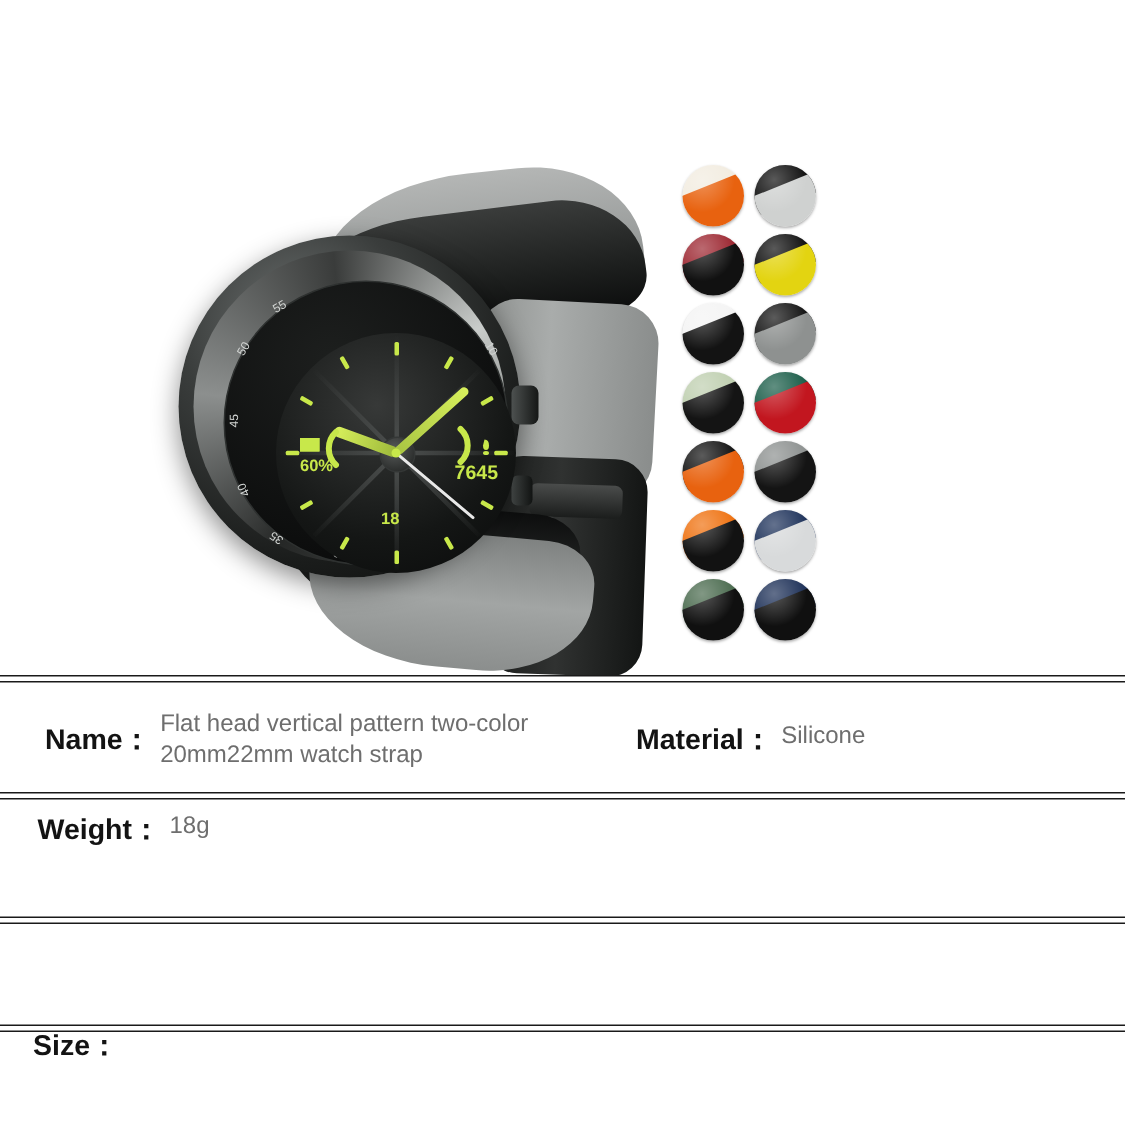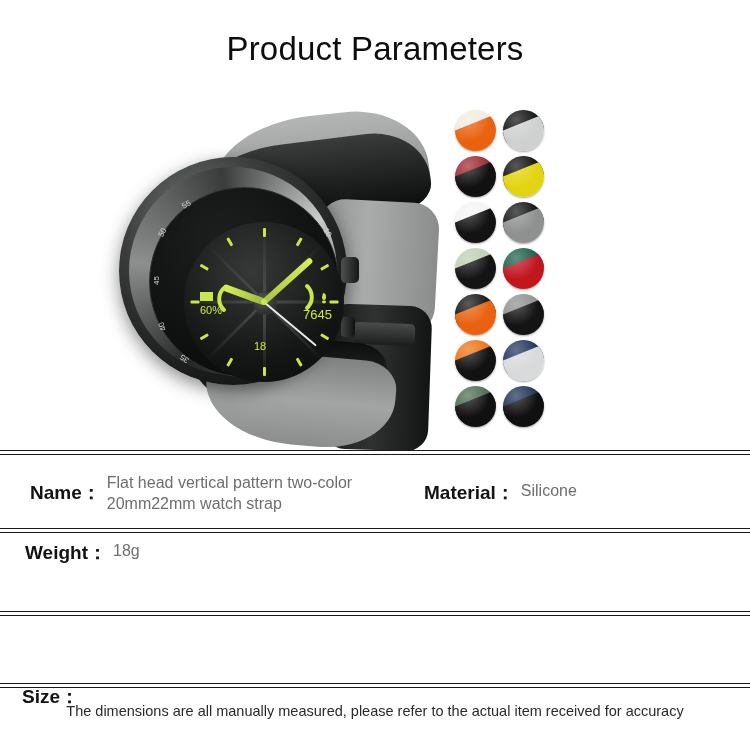--- a/index.html
+++ b/index.html
@@ -157,20 +157,21 @@
   #watch-dial {
     position: absolute;
     left: 34px;
     top: 34px;
     width: 160px;
     height: 160px;
     border-radius: 50%;
     background:
       radial-gradient(circle at 42% 30%, #373938 0%, #262827 30%, #141615 62%, #090a0a 100%);
     overflow: hidden;
+    font-weight: bold;
   }
   .dial-spoke {
     position: absolute;
     left: 50%;
     top: 50%;
     width: 3px;
     height: 78px;
     margin-left: -1.5px;
     background: linear-gradient(180deg, #4c4f4e, rgba(40,42,41,0.1));
     transform-origin: 50% 0%;
@@ -396,21 +397,20 @@
     text-align: center;
     font-size: 14.5px;
     color: #2a2a2a;
   }
 </style>
 </head>
 <body>
 
 <div id="page">
 
-  <div id="page-title">Product Parameters</div>
 
   <div id="product-photo">
 
     <div class="strap" id="strap-grey-top"></div>
     <div class="strap" id="strap-black-top"></div>
     <div class="strap" id="strap-grey-lower"></div>
     <div class="strap" id="strap-black-tail">
       <div class="strap-hole" style="left:34px; top:30px;"></div>
       <div class="strap-hole" style="left:38px; top:56px;"></div>
       <div class="strap-hole" style="left:42px; top:82px;"></div>
@@ -587,15 +587,14 @@
   <div class="spec-cell" id="cell-weight">
     <span class="spec-label">Weight：</span>
     <span class="spec-value">18g</span>
   </div>
 
 
   <div class="spec-cell" id="cell-size">
     <span class="spec-label">Size：</span>
   </div>
 
-  <div id="footer-note">The dimensions are all manually measured, please refer to the actual item received for accuracy</div>
 
 </div>
 
 </body></html>

